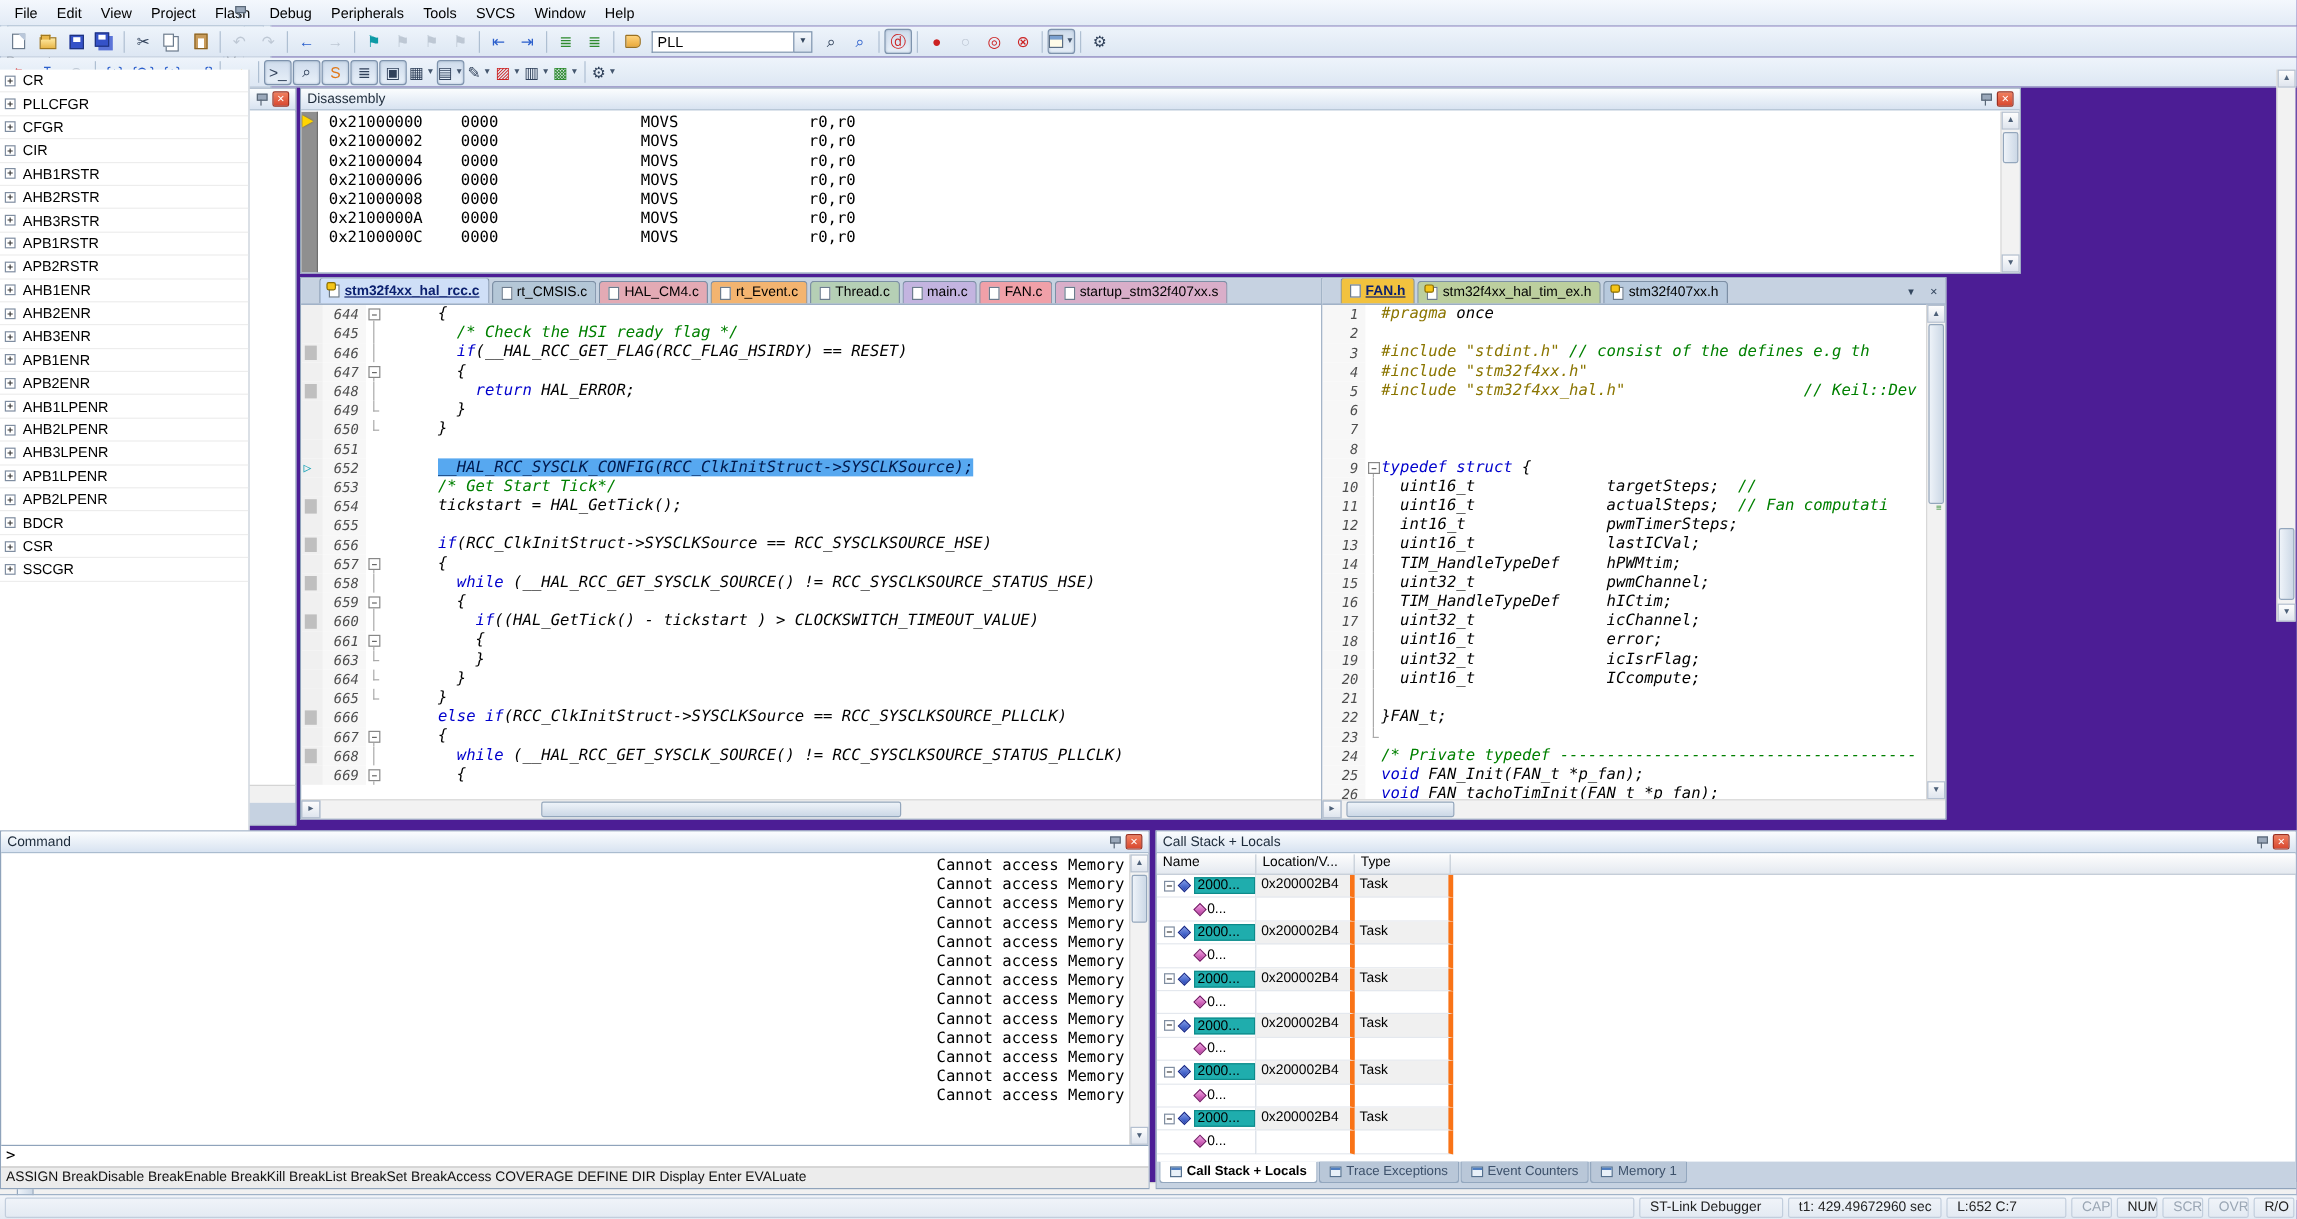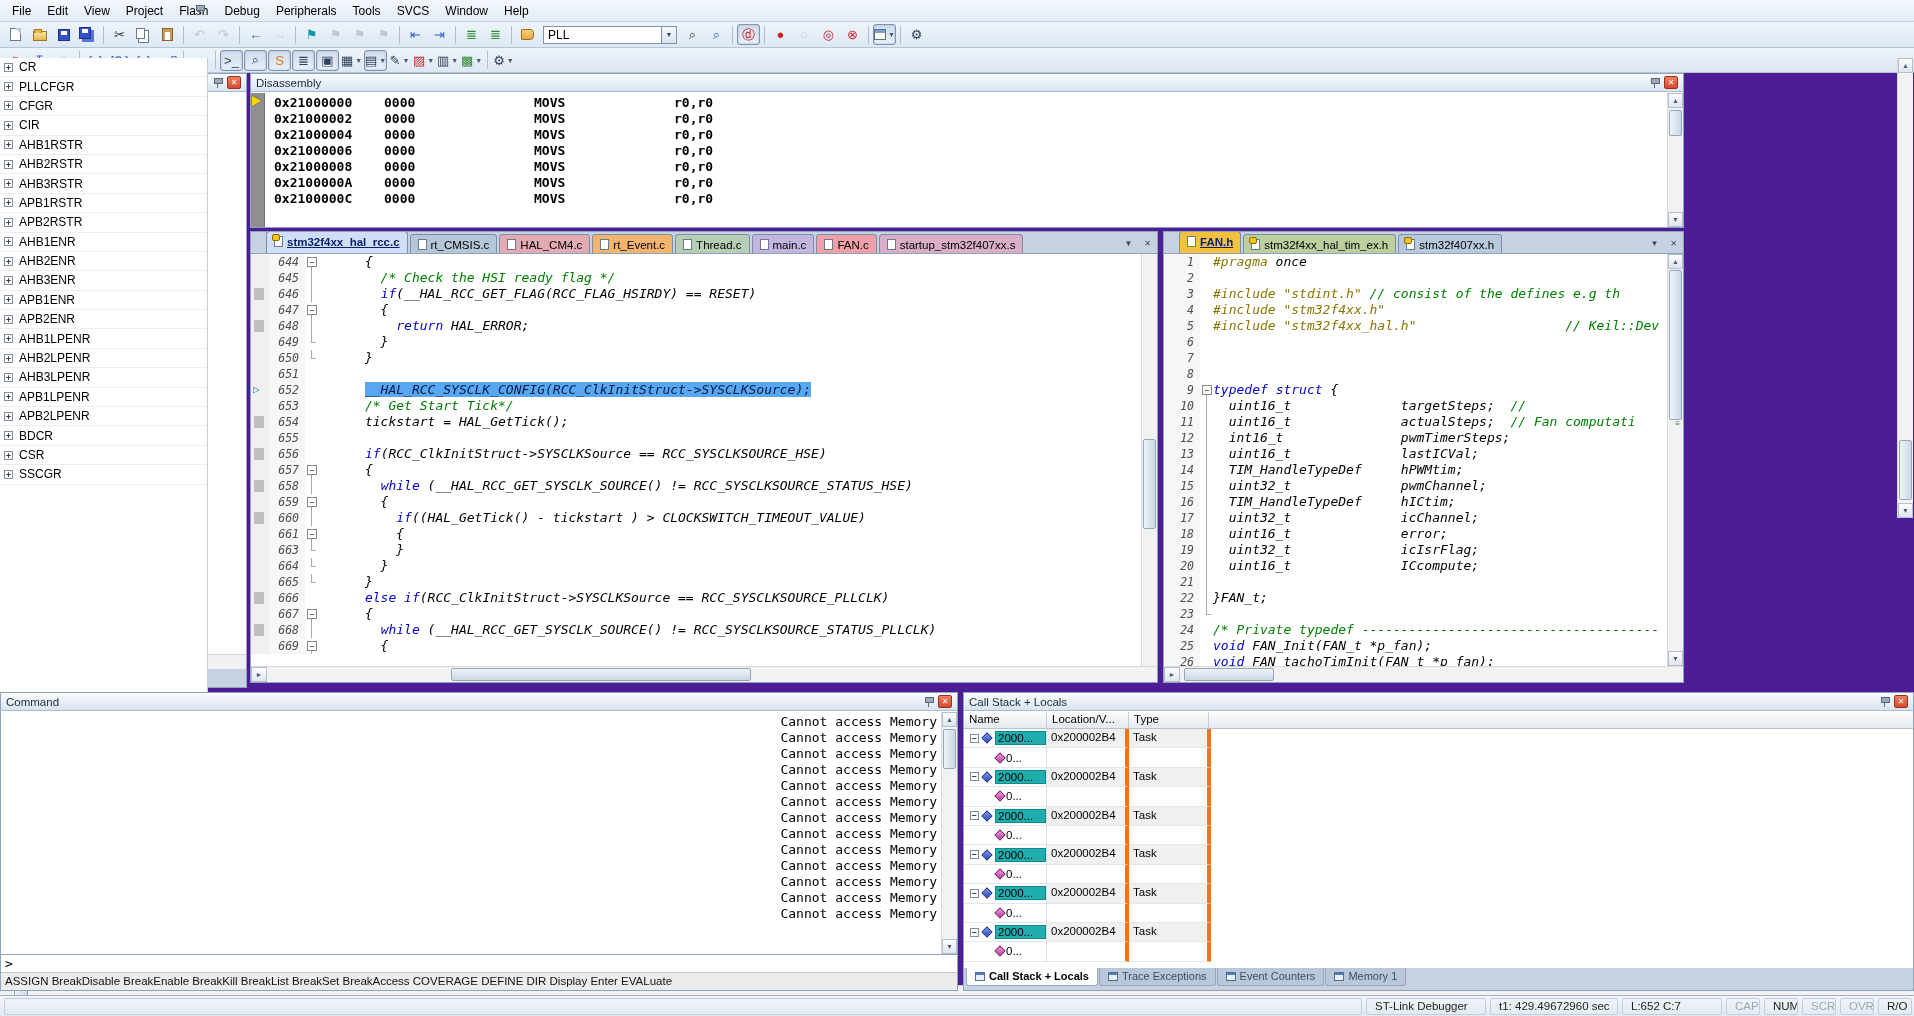--- a/index.html
+++ b/index.html
@@ -83,41 +83,41 @@
   .dock-tab.active { background:#fff; font-weight:bold; color:#000; }
   .dock-ic { width:9px; height:9px; background:#e8f0f8; border:1px solid #55708e; }
   .dock-ic::before { content:""; display:block; height:2px; background:#4f7ec0; }
 
   
   #disasm-panel { left:250px; top:73px; width:1434px; height:155px; }
   #disasm-body { position:absolute; left:0; top:19px; right:16px; bottom:0; overflow:hidden;
     font-family:"DejaVu Sans Mono",monospace; font-size:13px; }
   .dis-margin { position:absolute; left:0; top:0; bottom:0; width:14px; background:#8f8f8f; border-right:1px solid #6e6e6e; }
   .dis-rows { position:absolute; left:15px; right:0; top:2px; }
-  .dis-row { height:16px; display:flex; white-space:pre;font-weight:bold; }
+  .dis-row { height:16px; display:flex; white-space:pre; }
   .dis-addr { width:118px; padding-left:8px; } .dis-code { width:150px; } .dis-op { width:140px; }
   .dis-arrow { position:absolute; left:1px; top:3px; width:0; height:0; border-left:9px solid #ffd500; border-top:5px solid transparent; border-bottom:5px solid transparent; filter:drop-shadow(0 0 1px #8a6d00); }
   .vsb { position:absolute; right:0; top:19px; bottom:0; width:16px; background:#f2f2f2; border-left:1px solid #d8d8d8; }
   .sb-btn { position:absolute; left:0; right:0; height:15px; background:linear-gradient(#fdfdfd,#dfe5ee); border:1px solid #b4c0d0;
     font-size:7px; color:#4d6078; display:flex; align-items:center; justify-content:center; }
   .sb-btn.up { top:0; } .sb-btn.down { bottom:0; }
   .sb-thumb { position:absolute; left:1px; right:1px; background:linear-gradient(90deg,#eef3f9,#ccd8e6); border:1px solid #93a6bc; border-radius:2px; }
   .hsb { position:absolute; left:0; right:0; bottom:0; height:16px; background:#f2f2f2; border-top:1px solid #d8d8d8; }
   .hsb .sb-btn { width:16px; height:100%; position:absolute; }
   .hsb .sb-btn.left { left:0; } .hsb .sb-btn.right { right:0; }
   .hsb .sb-thumb { top:1px; bottom:1px; background:linear-gradient(#eef3f9,#ccd8e6); }
 
   
   .editor { position:absolute; background:#fff; border:1px solid #8fa3bb; }
   #editor-left { left:250px; top:231px; width:908px; height:452px; }
-  #editor-right { left:1163px; top:231px; width:521px; height:452px; }
+  #editor-right { left:1101px; top:231px; width:521px; height:452px; }
   .tabstrip { position:absolute; left:0; right:0; top:0; height:22px; background:#c6d2e1; border-bottom:1px solid #8fa3bb;
     display:flex; align-items:flex-end; padding-left:14px; overflow:hidden; }
   .etab { height:19px; margin:0 1px; padding:4px 7px; border:1px solid #7d8fa5; border-bottom:none;
-    border-radius:3.5px 3.5px 0 0; display:flex; gap:4px; align-items:flex-start; font-size:11.5px; white-space:nowrap; }
+    border-radius:3.5px 3.5px 0 0; display:flex; gap:4px; align-items:center; font-size:11.5px; white-space:nowrap; }
   .etab.active { height:22px; font-weight:bold; }
   .etab.active .etab-label { text-decoration:underline; color:#0a1f6e; }
   .etab-ic { width:9px; height:11px; background:#fff; border:1px solid #6b7b8d; position:relative; flex:none; }
   .etab-ic.key::after { content:""; position:absolute; left:-3px; top:-3px; width:6px; height:5px; background:#f5c518; border:1px solid #8a6d00; border-radius:2px; }
   .strip-btns { position:absolute; right:2px; top:4px; display:flex; gap:4px; }
   .strip-btn { width:15px; height:15px; display:flex; align-items:center; justify-content:center; font-size:8px; color:#33465e; border:1px solid transparent; }
   .code-area { position:absolute; left:0; right:16px; top:22px; bottom:16px; overflow:hidden;
     font-family:"DejaVu Sans Mono",monospace; font-size:13px;font-style:italic; }
   .code-row { height:16px; display:flex; align-items:center; }
   .bp-margin { width:18px; flex:none; height:16px; background:#f0f0f0; position:relative; }

